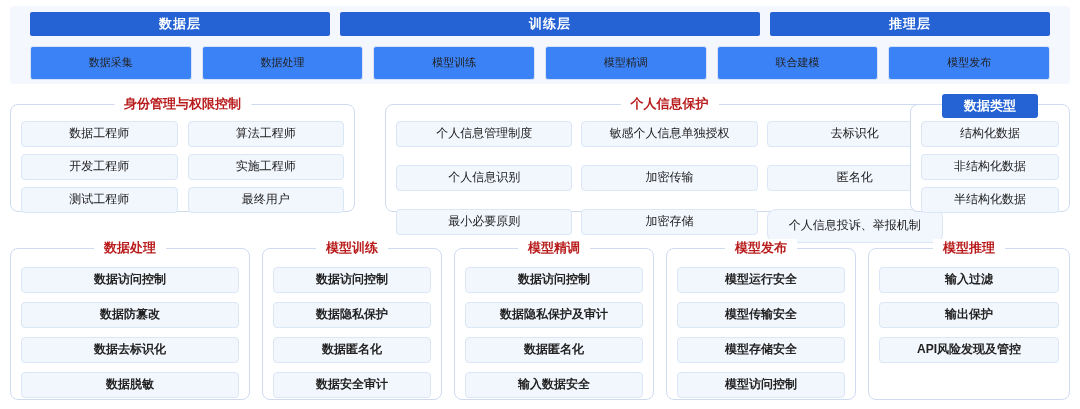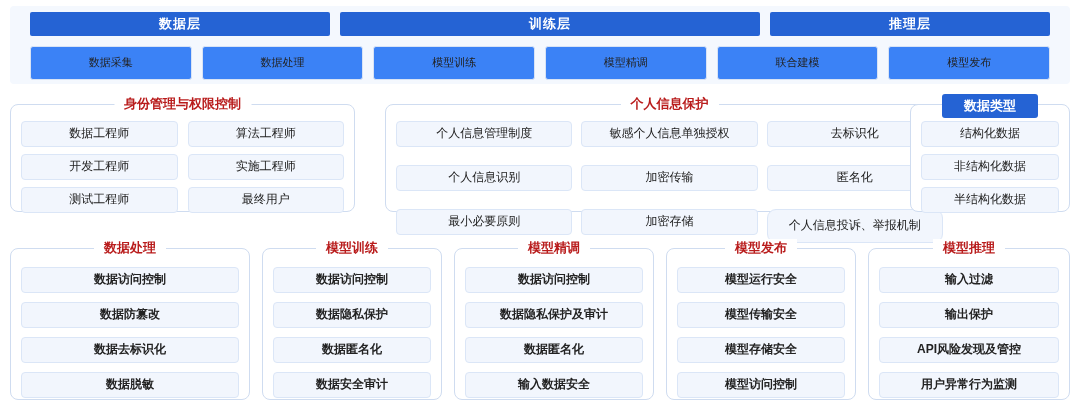--- a/index.html
+++ b/index.html
@@ -253,17 +253,16 @@
       <div class="chip">模型访问控制</div>
     </div>
   </div>
 
   <div class="panel bottom" id="panel-inference">
     <div class="panel-title">模型推理</div>
     <div class="chips one-col">
       <div class="chip">输入过滤</div>
       <div class="chip">输出保护</div>
       <div class="chip">API风险发现及管控</div>
-      <div class="chip">用户异常行为监测</div>
     </div>
   </div>
 
 </div>
 
 </body></html>

